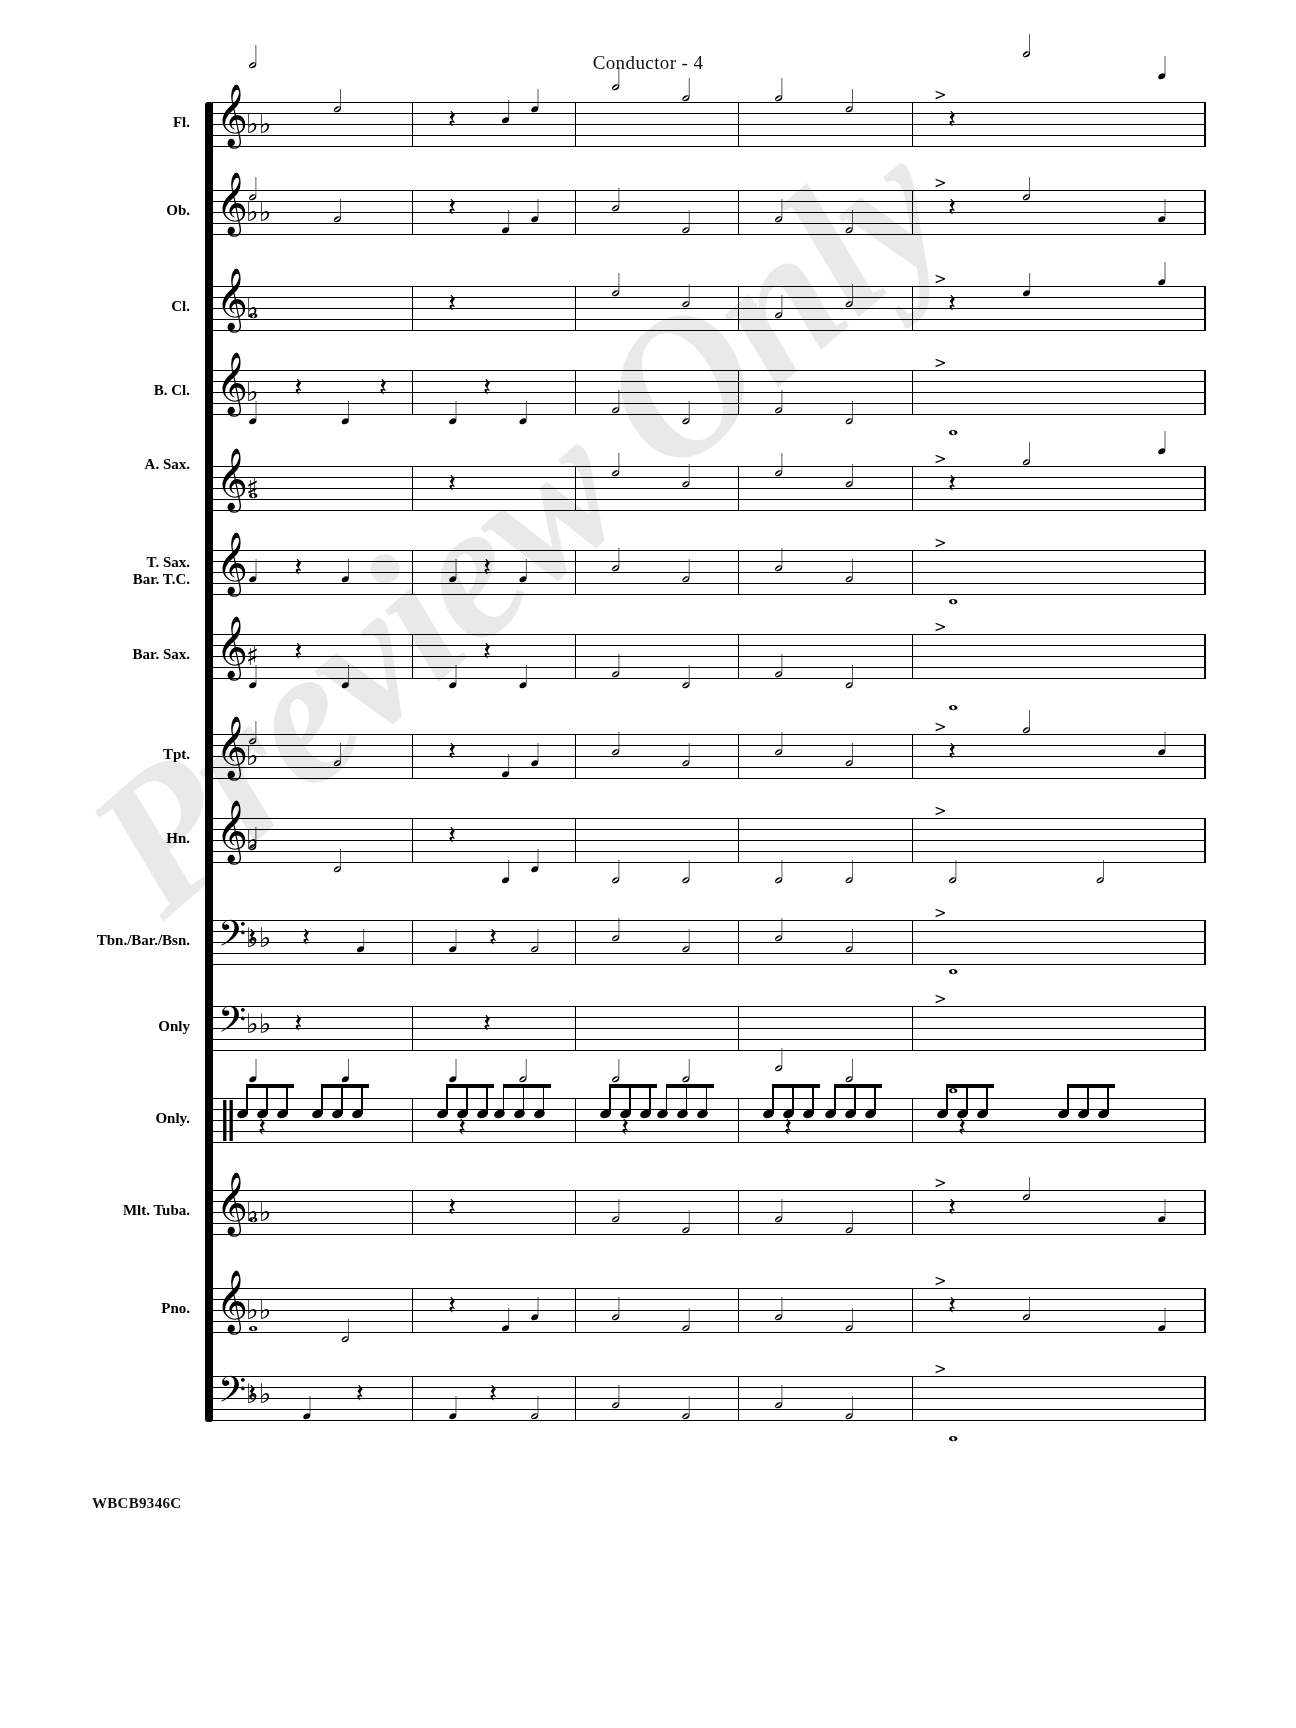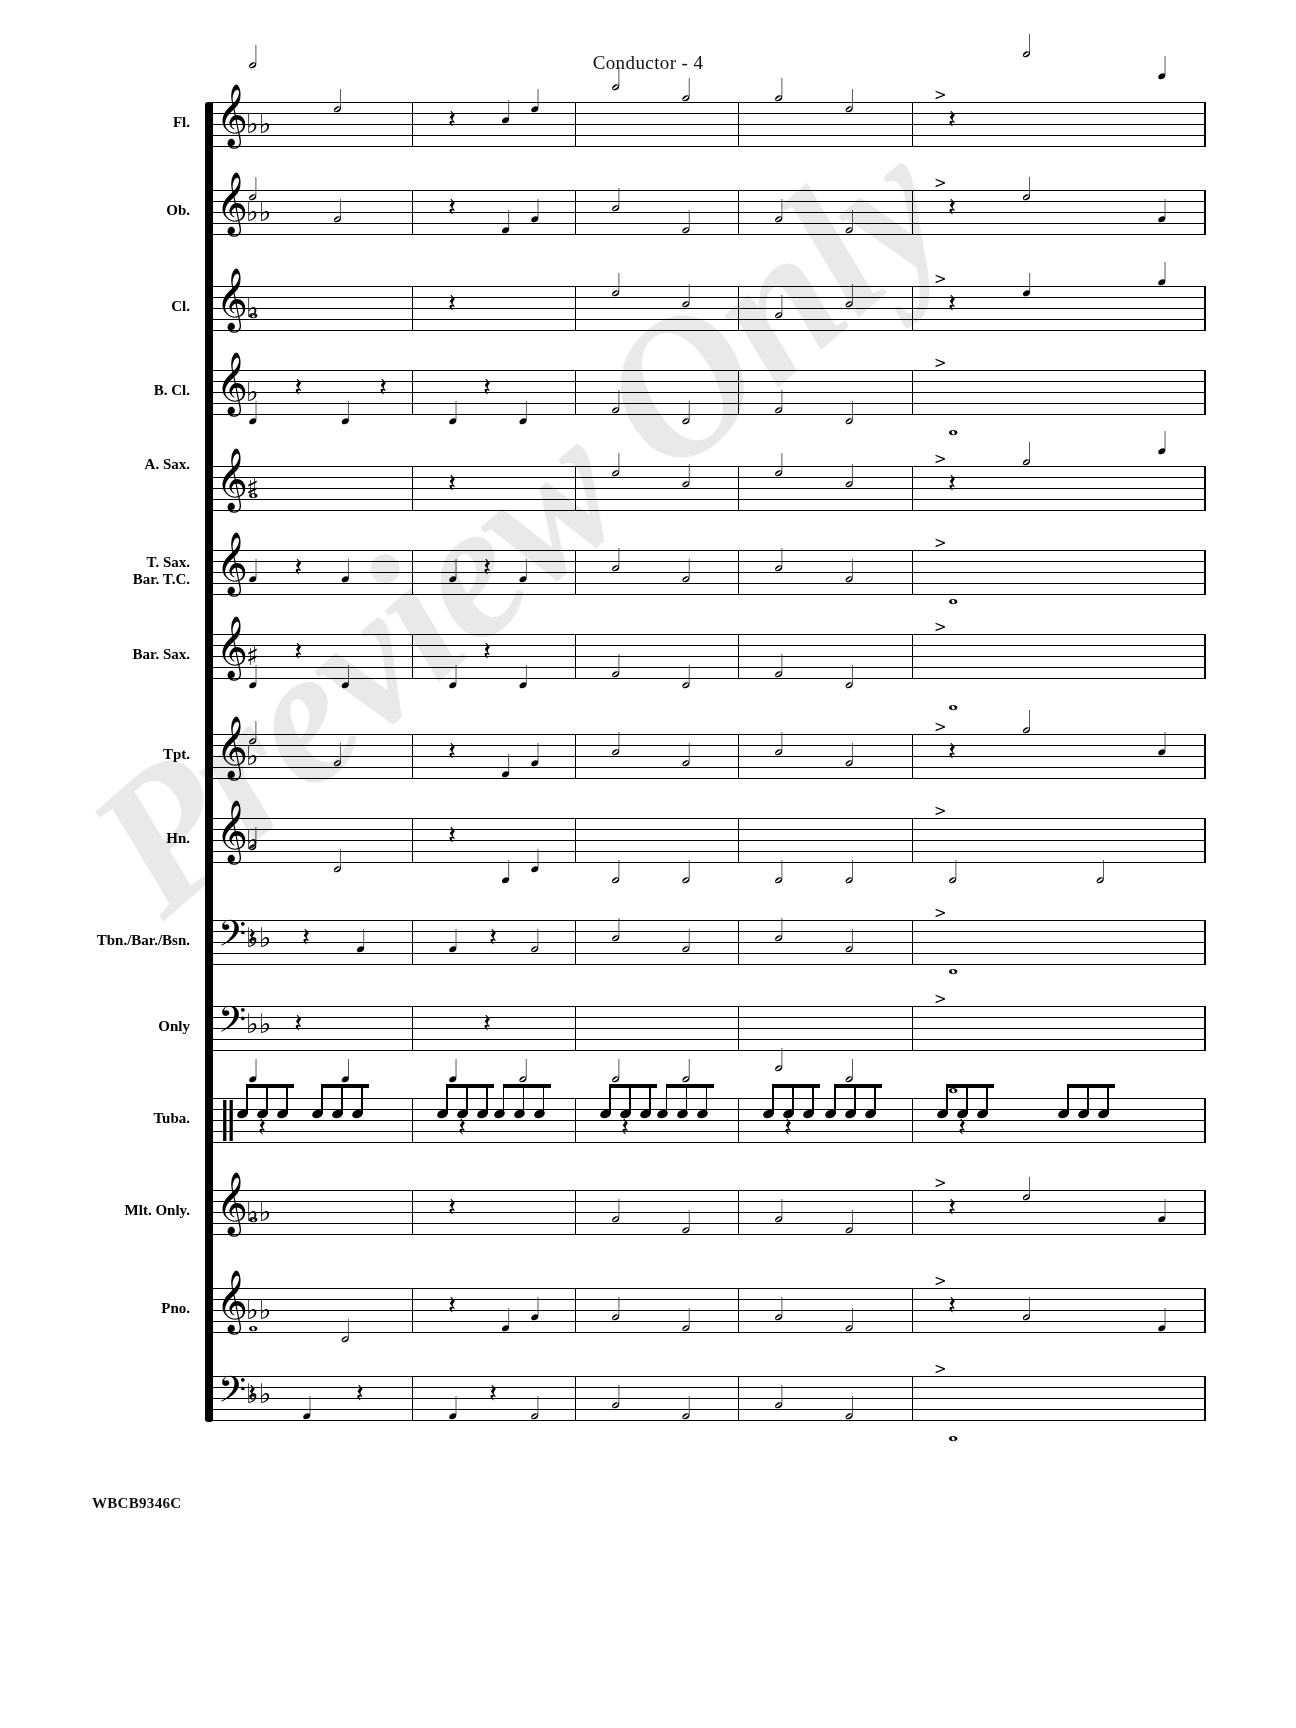--- a/index.html
+++ b/index.html
@@ -422,41 +422,41 @@
       </div>
       <div class="clef perc">‖</div>
       <div class="barline" style="left: 0px;"></div>
       <div class="barline" style="left: 200px;"></div>
       <div class="barline" style="left: 363px;"></div>
       <div class="barline" style="left: 526px;"></div>
       <div class="barline" style="left: 700px;"></div>
       <div class="barline end" style="left: 992px;"></div>
     </div>
     <div class="inst-label" style="left: 30px; top: 1110px;">
-      <div>Tuba.</div>
+      <div>Only.</div>
     </div>
     <div class="stave" style="top: 1190px; width: 992px;">
       <div class="lines" style="width: 992px;">
         <i style="width: 992px;"></i>
         <i style="width: 992px;"></i>
         <i style="width: 992px;"></i>
         <i style="width: 992px;"></i>
         <i style="width: 992px;"></i>
       </div>
       <div class="clef treble">𝄞</div>
       <div class="keysig" style="left: 34px; top: 8px;">♭♭</div>
       <div class="barline" style="left: 0px;"></div>
       <div class="barline" style="left: 200px;"></div>
       <div class="barline" style="left: 363px;"></div>
       <div class="barline" style="left: 526px;"></div>
       <div class="barline" style="left: 700px;"></div>
       <div class="barline end" style="left: 992px;"></div>
     </div>
     <div class="inst-label" style="left: 30px; top: 1202px;">
-      <div>Mlt. Only.</div>
+      <div>Mlt. Tuba.</div>
     </div>
     <div class="stave" style="top: 1288px; width: 992px;">
       <div class="lines" style="width: 992px;">
         <i style="width: 992px;"></i>
         <i style="width: 992px;"></i>
         <i style="width: 992px;"></i>
         <i style="width: 992px;"></i>
         <i style="width: 992px;"></i>
       </div>
       <div class="clef treble">𝄞</div>

